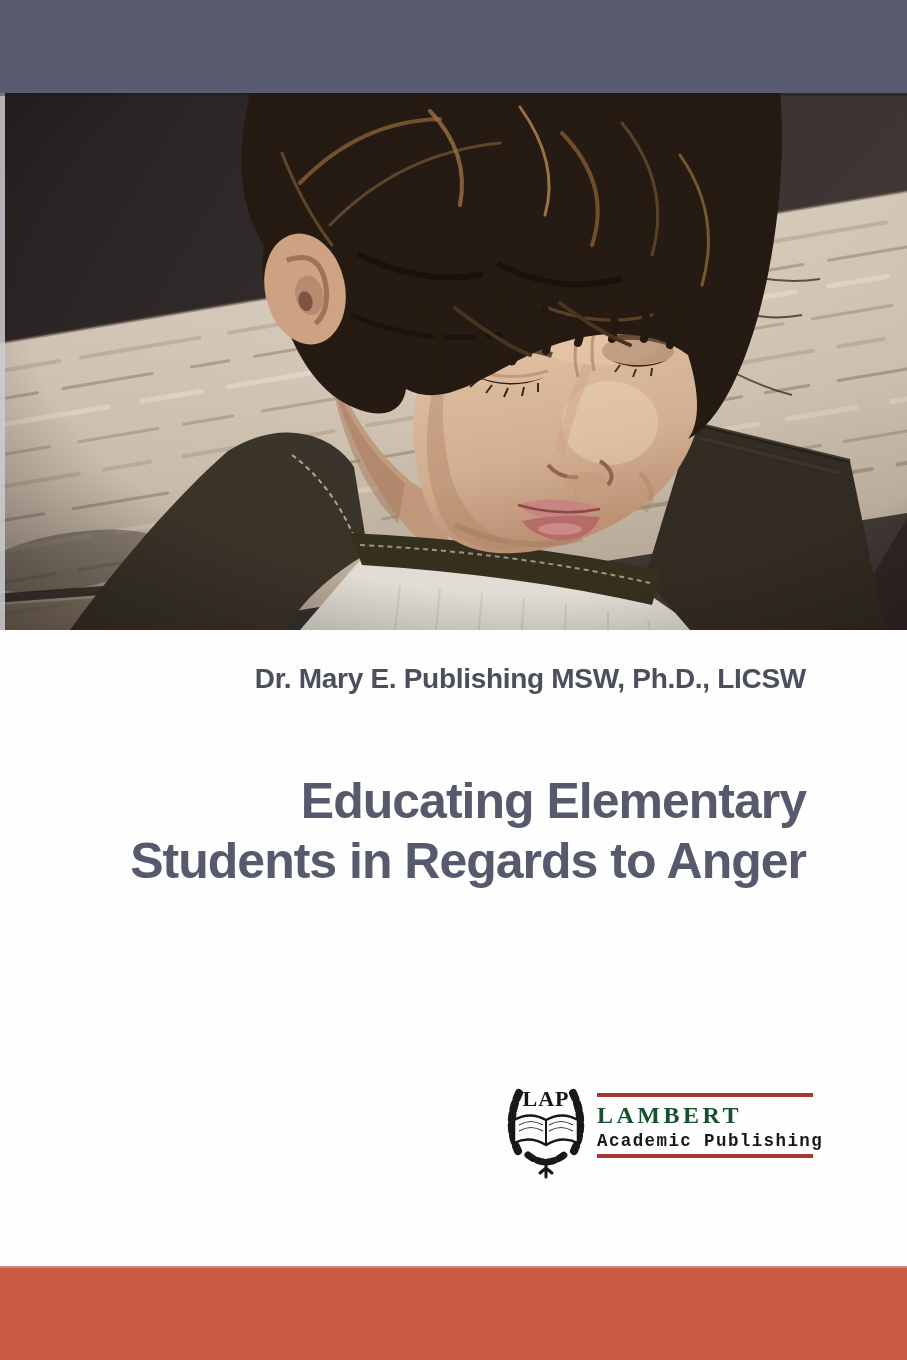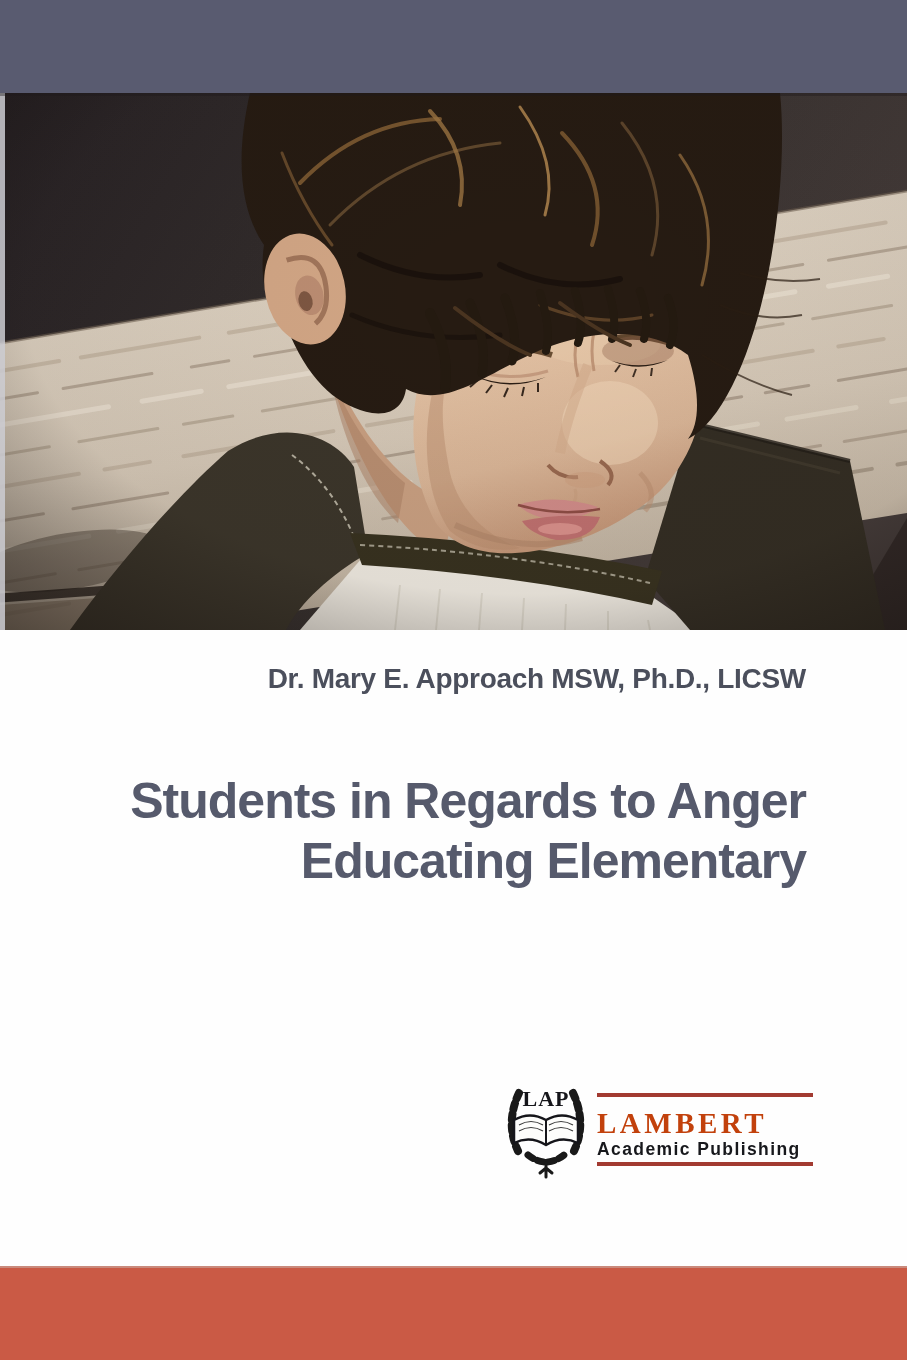--- a/index.html
+++ b/index.html
@@ -31,25 +31,25 @@
   }
   .publisher{
     position:absolute;right:94px;top:1081px;
     display:flex;align-items:flex-start;gap:9px;
   }
   .emblem{flex:0 0 auto;}
   .logo-text{width:216px;margin-top:12px;}
   .logo-rule{height:4px;background:#a23a31;}
   .logo-name{
     font-family:"Liberation Serif",serif;font-weight:bold;
-    font-size:29px;line-height:34px;letter-spacing:3.5px;
-    color:#c2410c;margin:9px 0 0 0;white-space:nowrap;
+    font-size:24px;line-height:34px;letter-spacing:3.5px;
+    color:#14532d;margin:1px 0 0 0;white-space:nowrap;
   }
   .logo-tagline{
-    font-family:Liberation Sans, sans-serif;font-weight:bold;
+    font-family:Liberation Mono, monospace;font-weight:bold;
     font-size:17.5px;line-height:19px;letter-spacing:1.4px;
     color:#17181c;margin:0 0 3px 0;white-space:nowrap;
   }
   .bottom-band{
     position:absolute;left:0;top:1266px;width:907px;height:94px;
     background:#ca5a45;border-top:2px solid #c98a7c;box-sizing:border-box;
   }
 </style>
 </head>
 <body>
@@ -225,25 +225,25 @@
         <ellipse cx="3" cy="7" rx="14" ry="20" fill="#b2836a" opacity="0.7"></ellipse>
         <ellipse cx="-2" cy="12" rx="7" ry="10" fill="#6e4a36" opacity="0.8"></ellipse>
       </g>
 
       <rect x="0" y="0" width="907" height="537" fill="url(#vignette)"></rect>
       <rect x="0" y="0" width="5" height="537" fill="#cdccd2" opacity="0.85"></rect>
       <rect x="0" y="0" width="907" height="3" fill="#1e1a1c" opacity="0.4"></rect>
     </svg>
   </div>
 
-  <div class="author">Dr. Mary E. Approach MSW, Ph.D., LICSW</div>
+  <div class="author">Dr. Mary E. Publishing MSW, Ph.D., LICSW</div>
 
   <div class="title">
+    <div>Educating Elementary</div>
     <div>Students in Regards to Anger</div>
-    <div>Educating Elementary</div>
   </div>
 
 
   <div class="publisher">
     <svg class="emblem" width="84" height="98" viewBox="0 0 84 98">
 
       <path d="M15,12 Q1,42 14,70" stroke="#191919" stroke-width="8" fill="none" stroke-dasharray="6 5" stroke-linecap="round"></path>
       <path d="M69,12 Q83,42 70,70" stroke="#191919" stroke-width="8" fill="none" stroke-dasharray="6 5" stroke-linecap="round"></path>
       <path d="M24,74 Q42,88 60,74" stroke="#191919" stroke-width="7" fill="none" stroke-dasharray="6 5" stroke-linecap="round"></path>
       <path d="M42,82 L42,96 M36,92 L42,87 L48,92" stroke="#191919" stroke-width="3" fill="none" stroke-linecap="round"></path>

